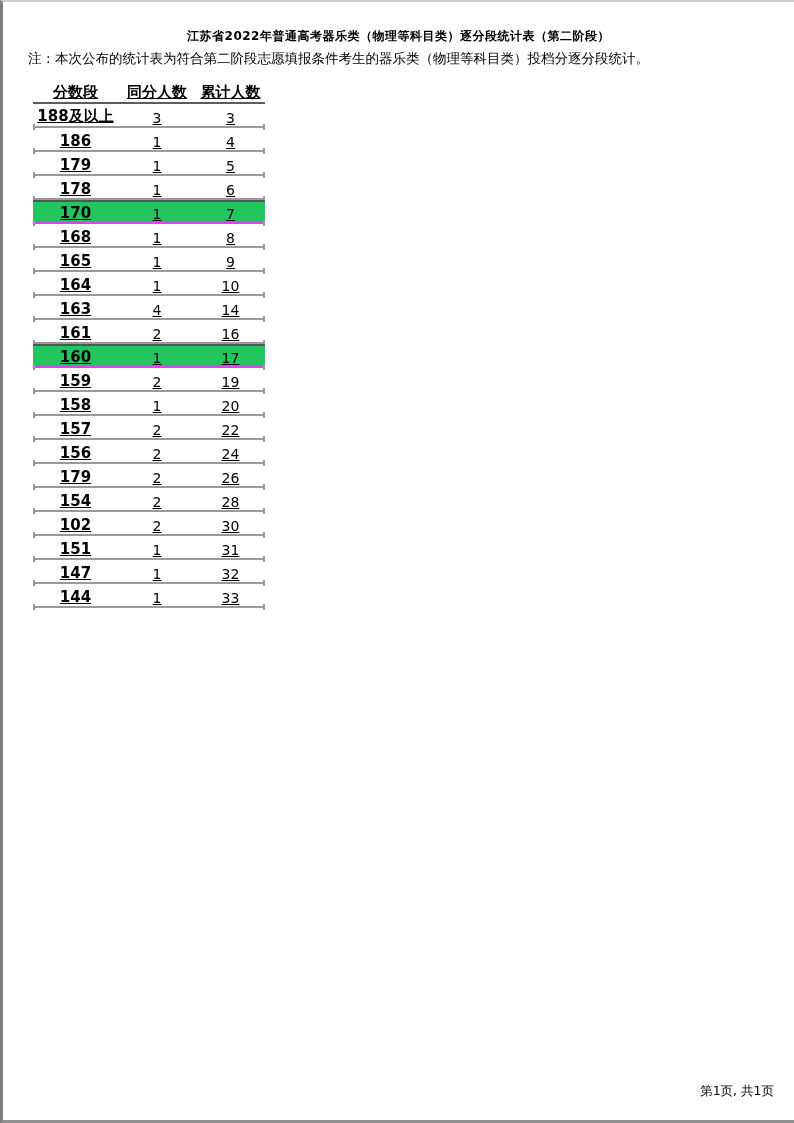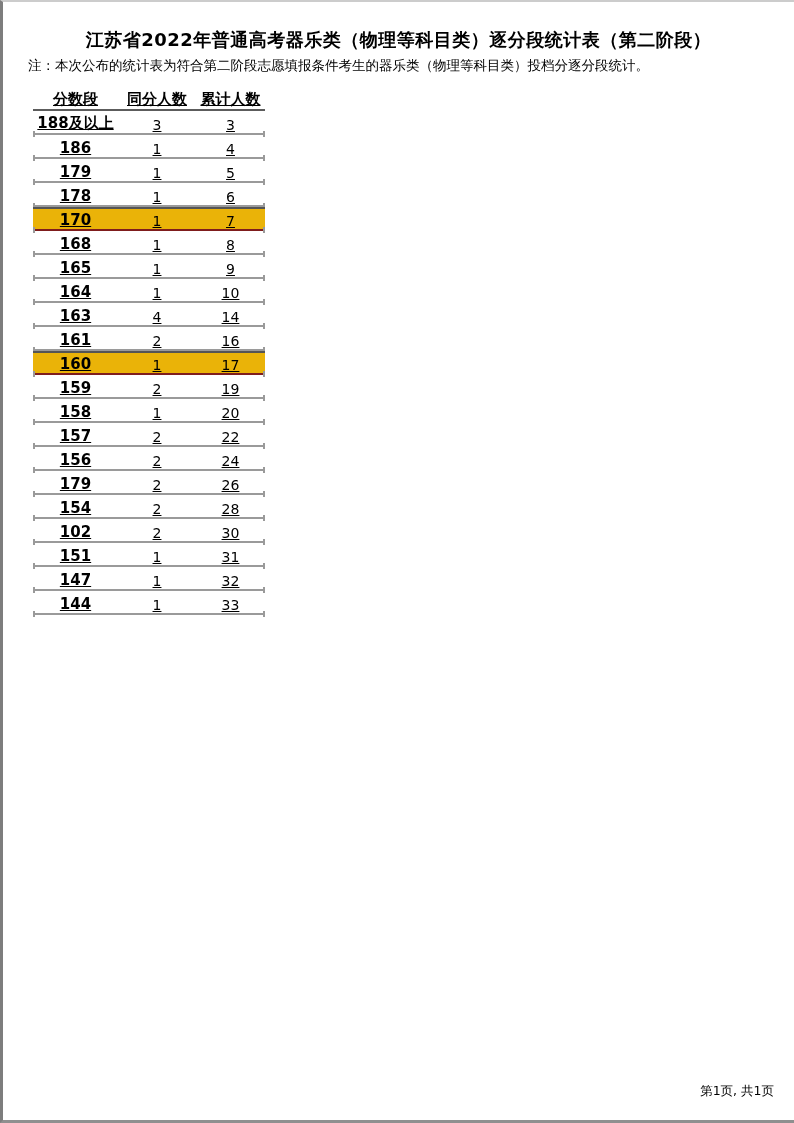--- a/index.html
+++ b/index.html
@@ -11,21 +11,21 @@
     font-family: "DejaVu Sans", "Liberation Sans", sans-serif;
     color: #000000;
     border-left: 3px solid #7d7d7d;
     border-top: 2px solid #cccccc;
     border-bottom: 3px solid #8f8f8f;
     overflow: hidden;
   }
   .page-title {
     margin-top: 26px;
     text-align: center;
-    font-size: 18px;
+    font-size: 12px;
     font-weight: bold;
     letter-spacing: 0.5px;
   }
   .page-note {
     margin-top: 5px;
     margin-left: 25px;
     font-size: 13.5px;
   }
   .score-table {
     margin-top: 10px;
@@ -51,23 +51,23 @@
     background: #9a9a9a;
   }
   .t-row::before { left: 0; }
   .t-row::after { right: 0; }
   .t-row.header {
     border-bottom: 2px solid #5c5c5c;
     height: 26px;
   }
   .t-row.header::before, .t-row.header::after { display: none; }
   .t-row.shaded {
-    background: #eab308;
+    background: #22c55e;
     border-top: 2px solid #555555;
-    border-bottom: 2px solid #7f1d1d;
+    border-bottom: 2px solid #d946ef;
   }
   .cell { text-align: center; font-size: 14px; }
   .c1 { width: 85px; font-weight: bold; font-size: 15px; }
   .c2 { width: 78px; margin-top: 22px; }
   .c3 { width: 69px; }
   .t-row.header .cell { font-weight: bold; font-size: 15px; }
   .page-footer {
     position: absolute;
     right: 20px;
     bottom: 20px;

